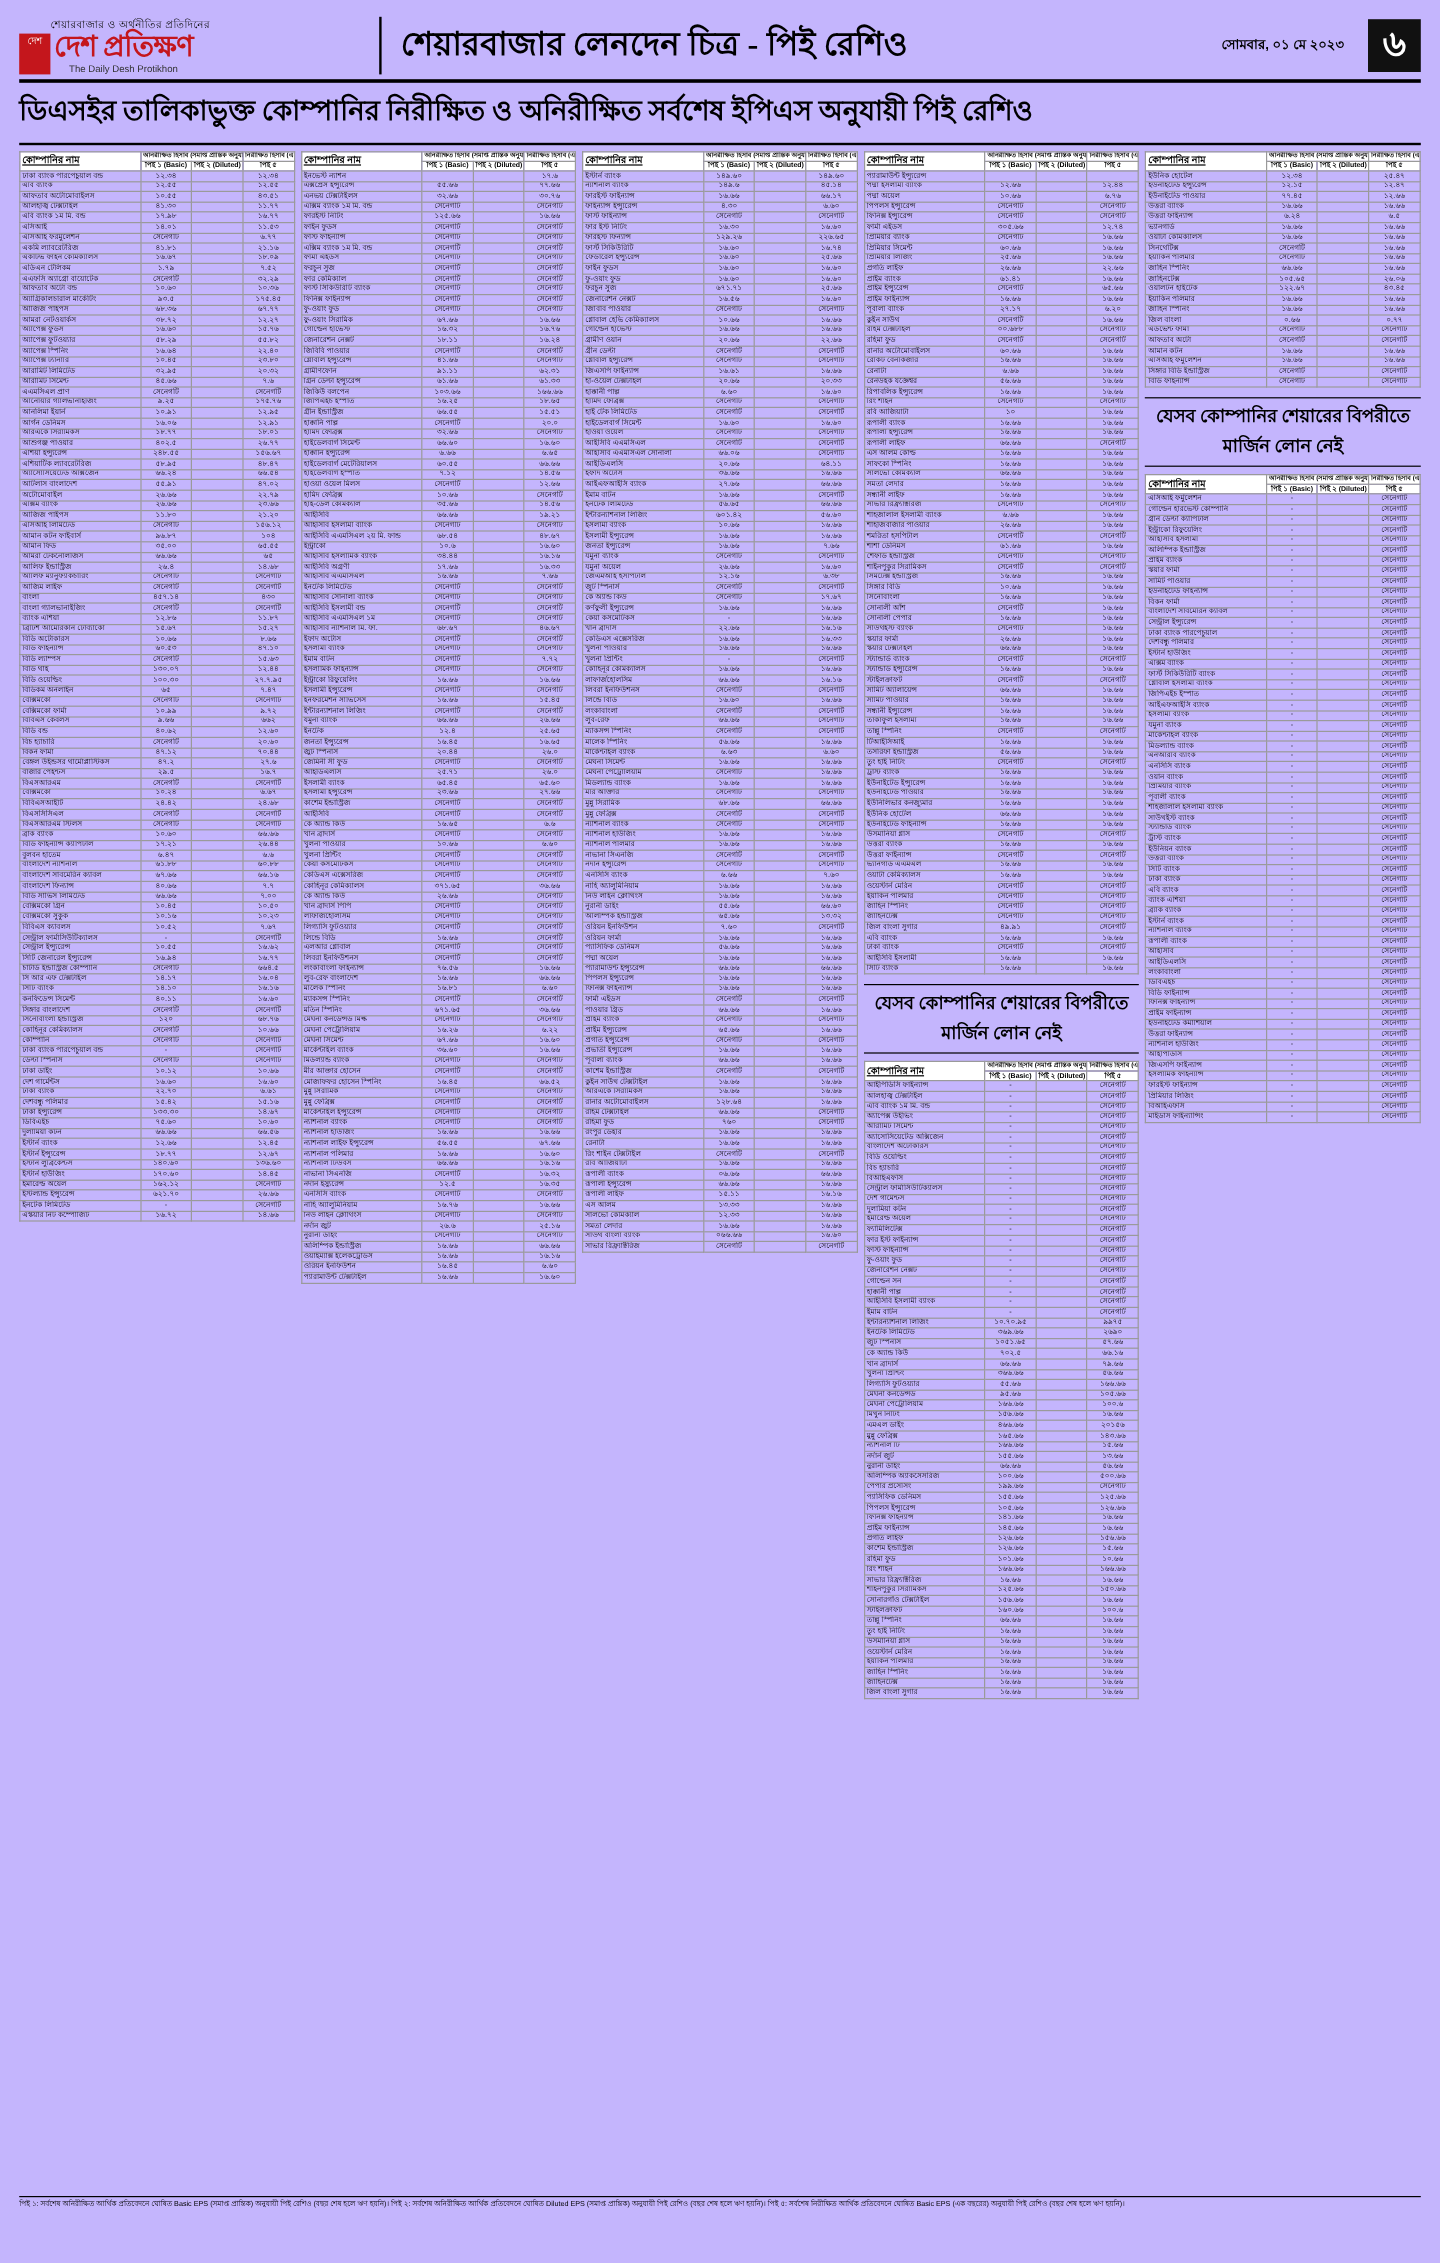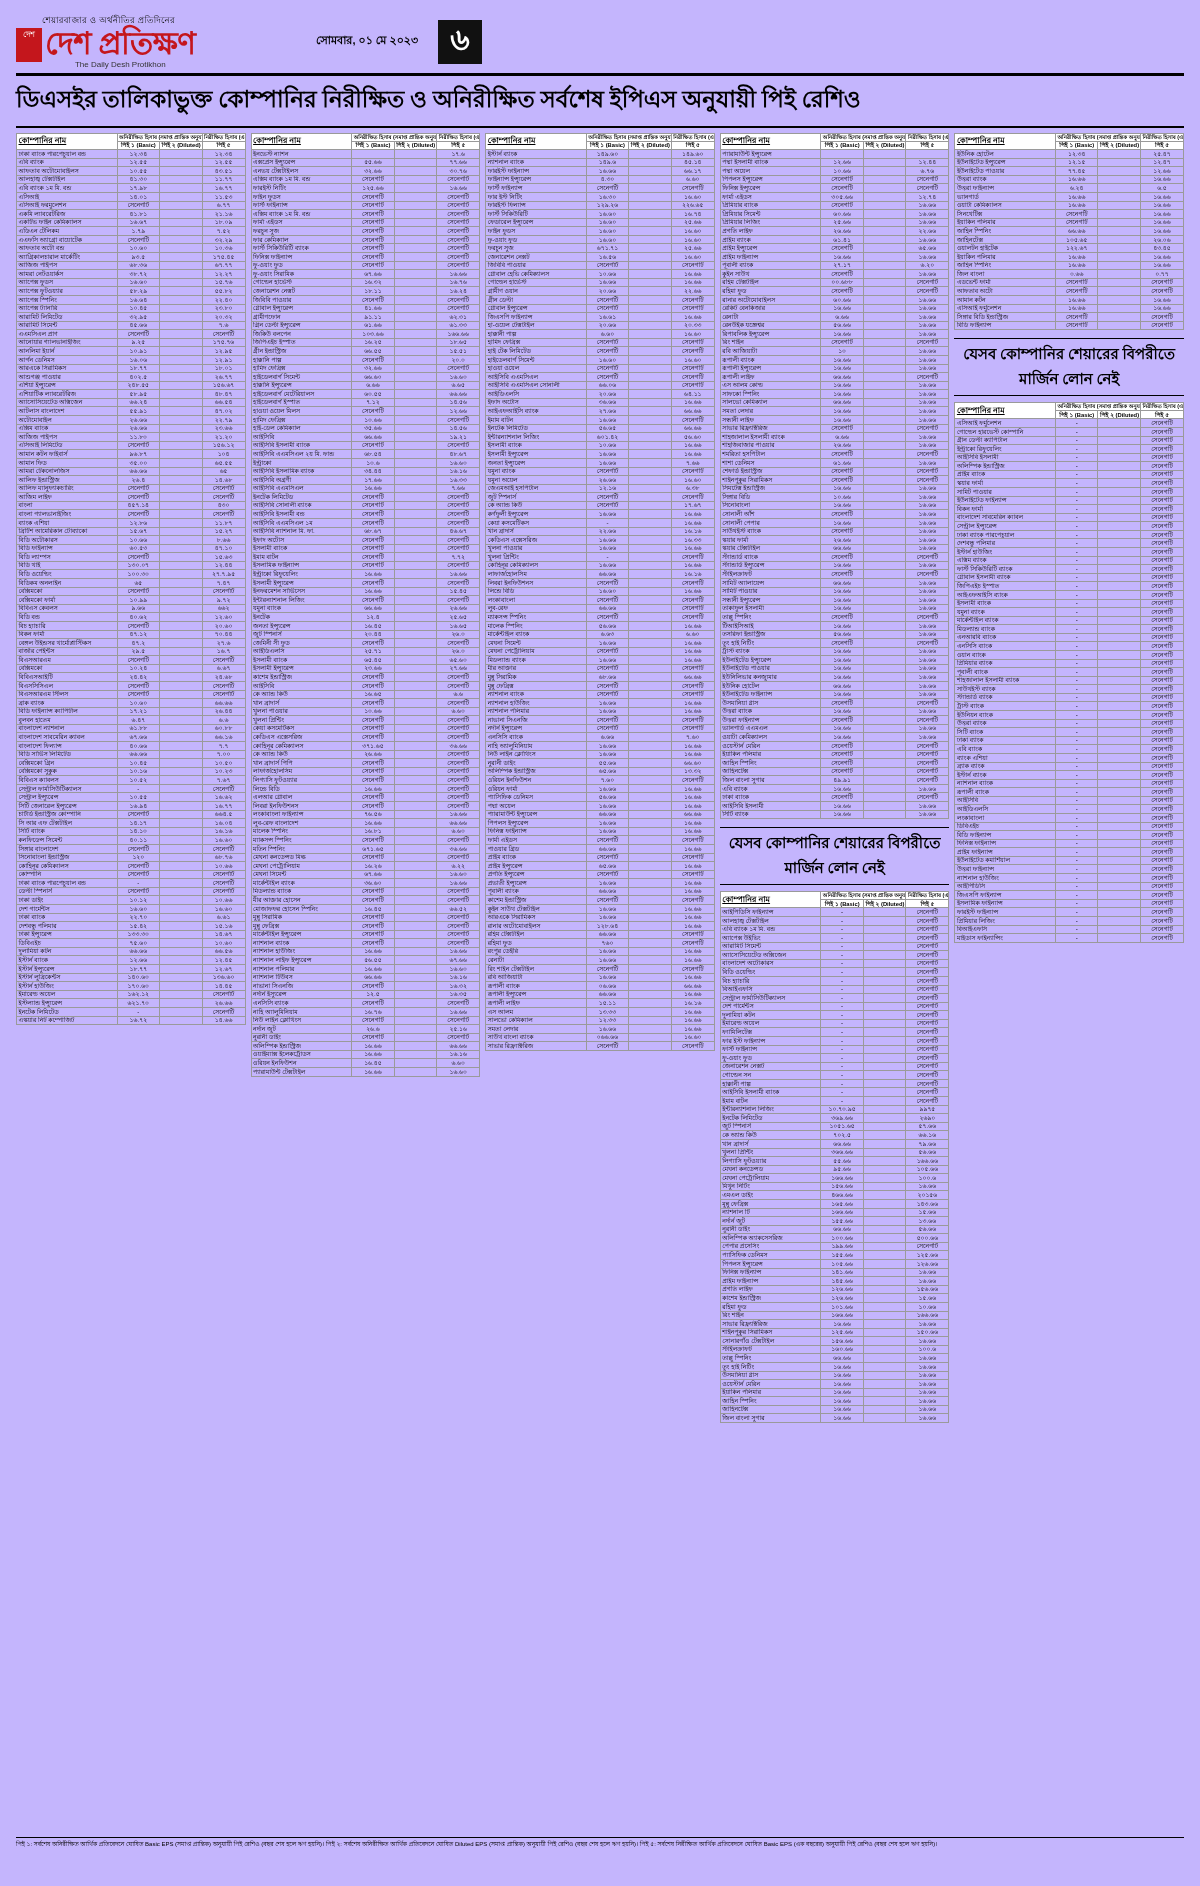--- a/index.html
+++ b/index.html
@@ -31,21 +31,21 @@
     font-size:8.5px; letter-spacing:.4px; color:#111; margin-left:26px;
   }
   .logo-row { display:flex; align-items:flex-start; }
   .logo-mark {
     width:26px;height:34px;background:#c4161c;color:#fff;
     font-size:8px; line-height:1.05; text-align:center; padding-top:3px;
     margin-right:3px;
   }
   .logo-text {
     font-family:"Liberation Serif", serif;
-    font-weight:bold; font-size:31px; line-height:1; letter-spacing:-.5px;
+    font-weight:bold; font-size:24px; line-height:1; letter-spacing:-.5px;
     color:#c4161c;
   }
   .mast-sub { font-size:8px; text-align:center; color:#333; margin-top:1px;}
   .mast-mid {
     flex:1;
     border-left:2px solid #000;
     display:flex; align-items:center; padding-left:16px;
   }
   .mast-mid h1 {
     margin:0; font-family:"Liberation Serif", serif;
@@ -127,20 +127,23 @@
     <div class="mast-left">
       <div class="mast-tagline">শেয়ারবাজার ও অর্থনীতির প্রতিদিনের</div>
       <div class="logo-row">
         <div class="logo-mark">দেশ</div>
         <div>
           <div class="logo-text">দেশ প্রতিক্ষণ</div>
           <div class="mast-sub">The Daily Desh Protikhon</div>
         </div>
       </div>
     </div>
+    <div class="mast-mid">
+      <h1>শেয়ারবাজার লেনদেন চিত্র - পিই রেশিও</h1>
+    </div>
     <div class="mast-right">
       <div class="mast-date">সোমবার, ০১ মে ২০২৩</div>
       <div class="page-no">৬</div>
     </div>
   </div>
 
   <div class="headline">ডিএসইর তালিকাভুক্ত কোম্পানির নিরীক্ষিত ও অনিরীক্ষিত সর্বশেষ ইপিএস অনুযায়ী পিই রেশিও</div>
 
   <div class="cols" id="cols">
       <div class="col">

